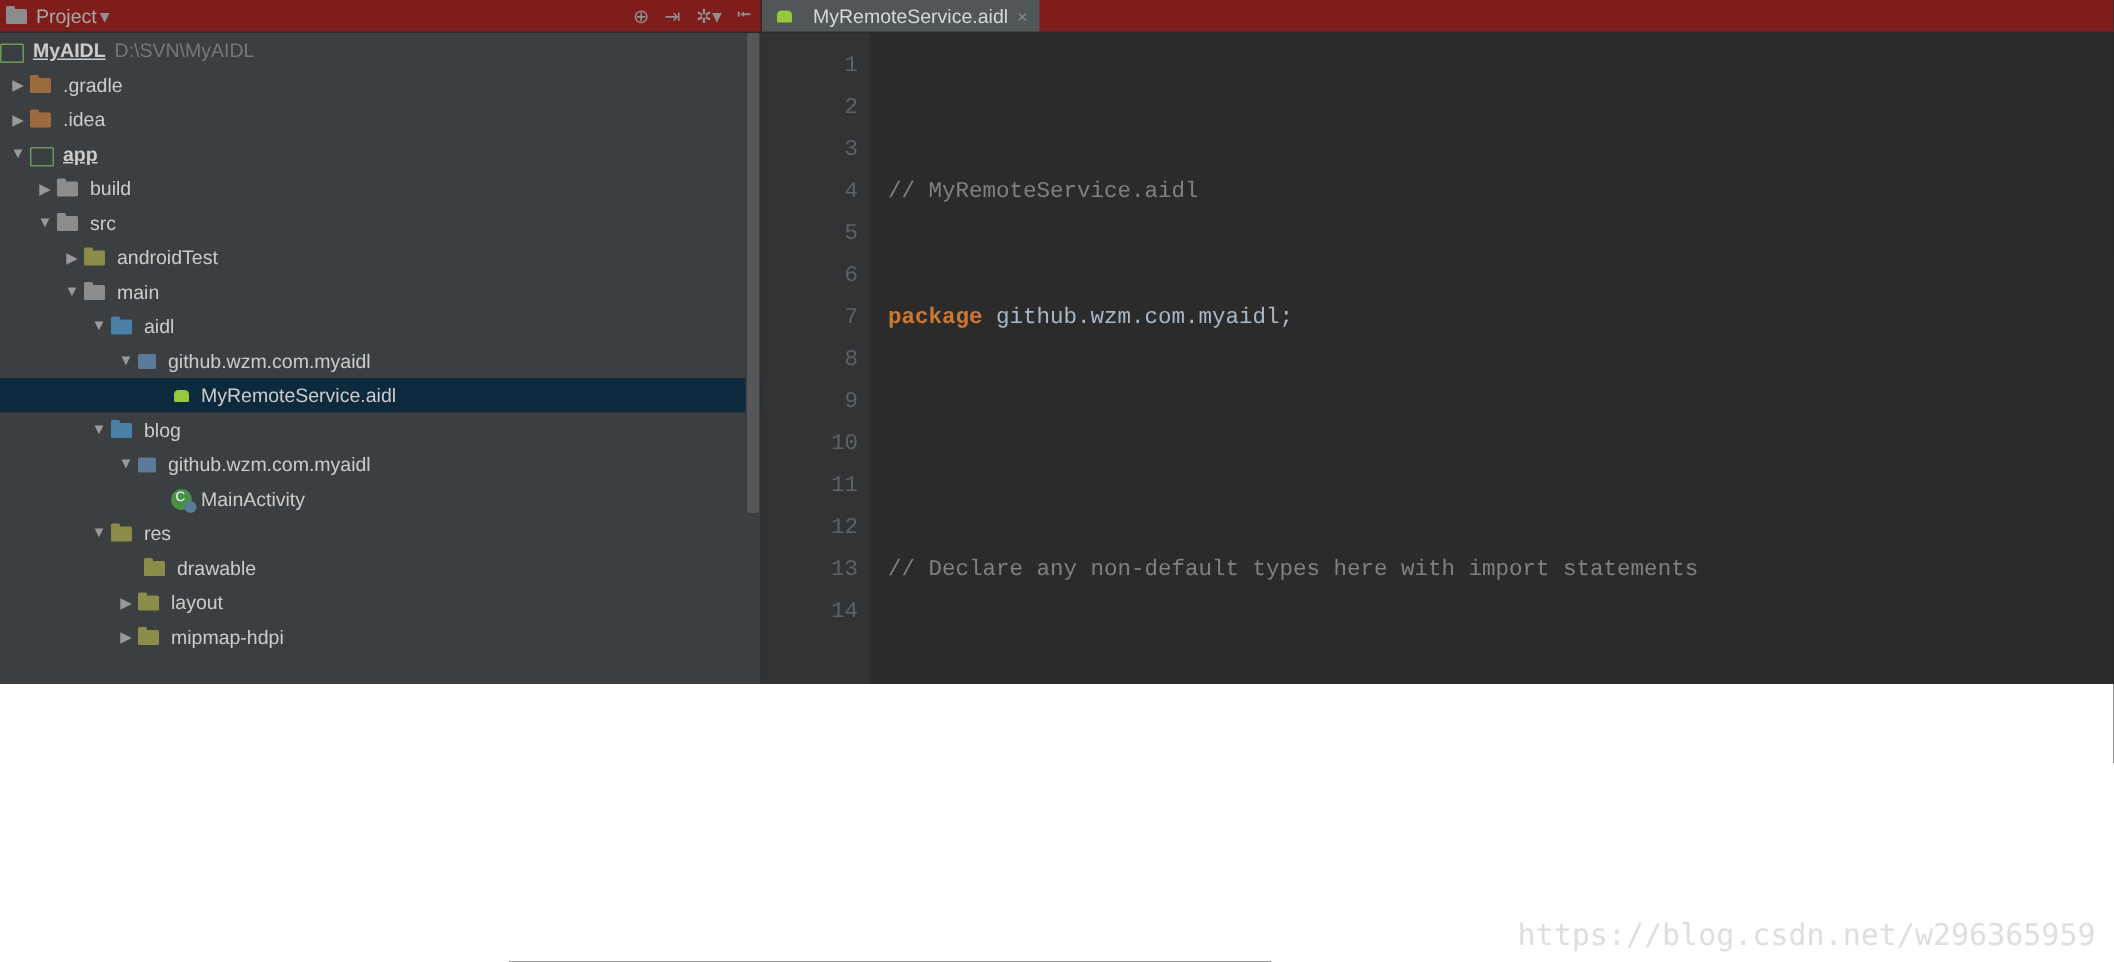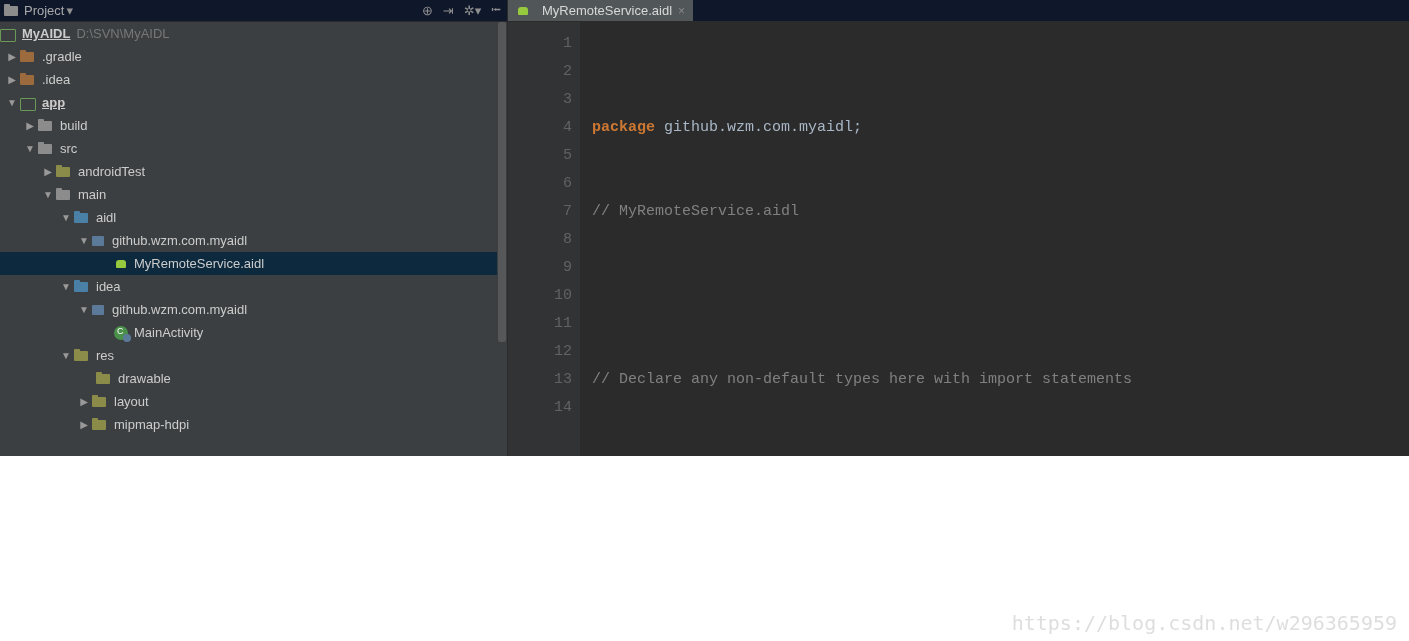--- a/index.html
+++ b/index.html
@@ -15,21 +15,21 @@
 }
 .container {
   display: flex;
   flex-direction: column;
   width: 100%;
   height: 100%;
 }
 .topbar {
   display: flex;
   height: 22px;
-  background: #0f172a;
+  background: #7f1d1d;
   border-bottom: 1px solid #2b2b2b;
 }
 .topbar-left {
   width: 508px;
   display: flex;
   align-items: center;
   justify-content: space-between;
   padding: 0 6px 0 4px;
   border-right: 1px solid #2b2b2b;
 }
@@ -330,21 +330,21 @@
         </div>
         <div class="tree-row selected">
           <span class="spacer" style="width:114px"></span>
           <span class="android-icon"></span>
           <span class="label">MyRemoteService.aidl</span>
         </div>
         <div class="tree-row">
           <span class="spacer" style="width:60px"></span>
           <span class="arrow">▼</span>
           <span class="folder-icon blue"></span>
-          <span class="label">idea</span>
+          <span class="label">blog</span>
         </div>
         <div class="tree-row">
           <span class="spacer" style="width:78px"></span>
           <span class="arrow">▼</span>
           <span class="pkg-icon"></span>
           <span class="label">github.wzm.com.myaidl</span>
         </div>
         <div class="tree-row">
           <span class="spacer" style="width:114px"></span>
           <span class="class-icon">
@@ -393,22 +393,22 @@
         <div>8</div>
         <div>9</div>
         <div>10</div>
         <div>11</div>
         <div>12</div>
         <div>13</div>
         <div>14</div>
       </div>
       <div class="code">
         <div class="highlight"></div>
+        <div class="ln"><span class="cmt">// MyRemoteService.aidl</span></div>
         <div class="ln"><span class="kw">package</span><span> github.wzm.com.myaidl;</span></div>
-        <div class="ln"><span class="cmt">// MyRemoteService.aidl</span></div>
         <div class="ln"></div>
         <div class="ln"><span class="cmt">// Declare any non-default types here with import statements</span></div>
         <div class="ln"></div>
         <div class="ln"><span class="kw">interface</span><span> MyRemoteService {</span></div>
         <div class="ln"><span class="doc">    /**</span></div>
         
         
         
         
         

